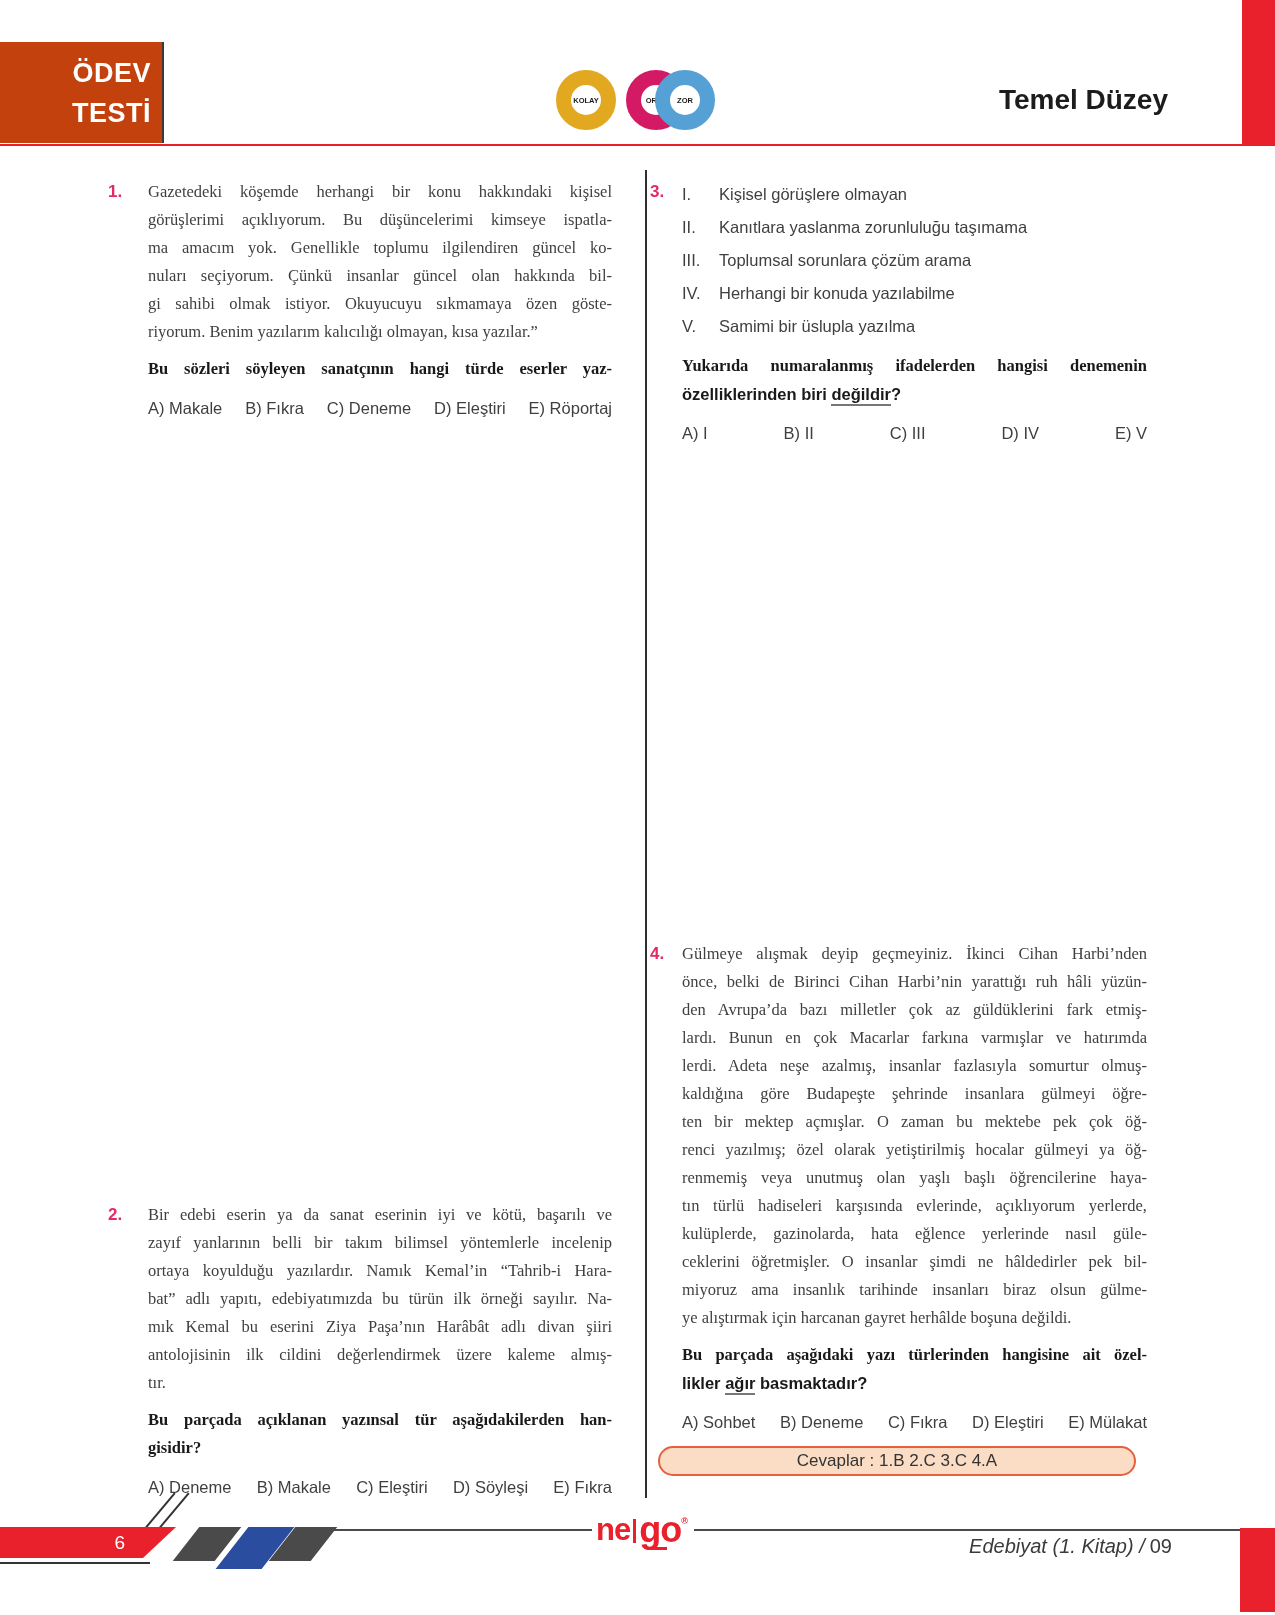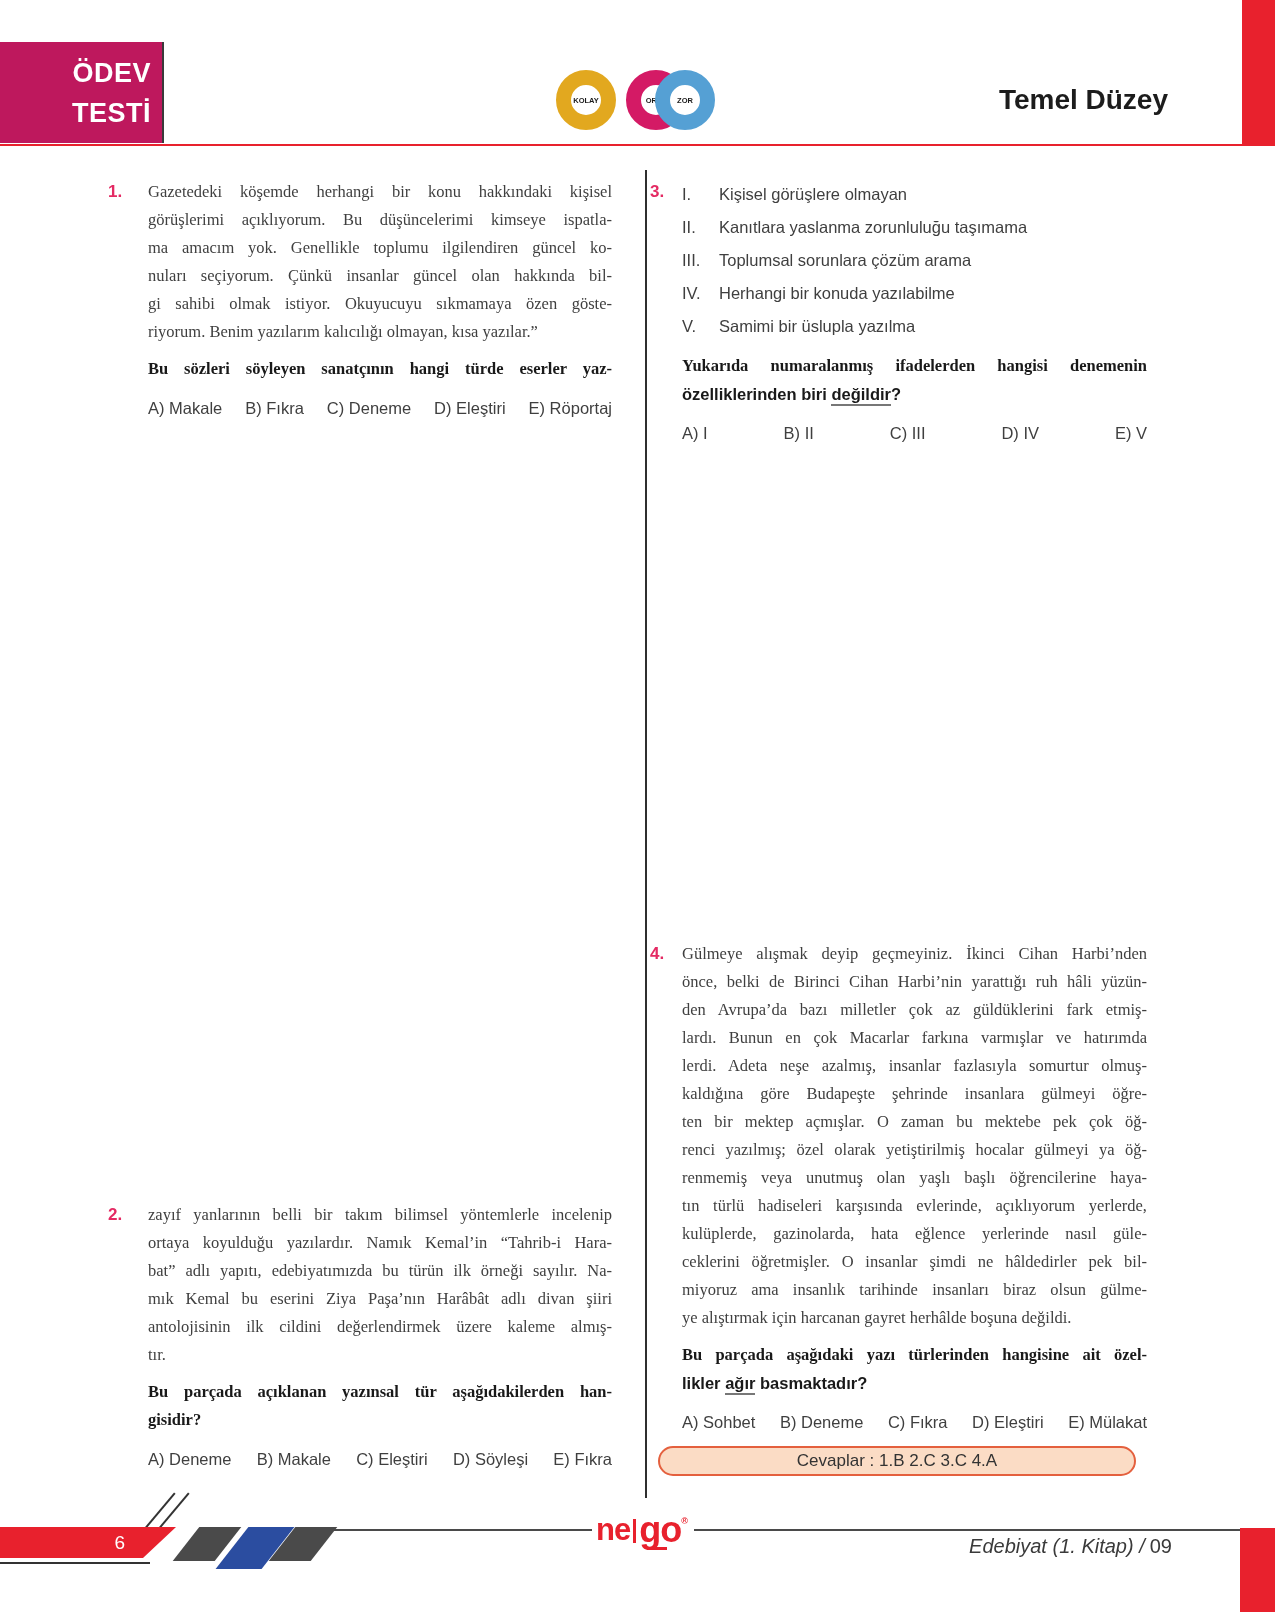--- a/index.html
+++ b/index.html
@@ -4,21 +4,21 @@
 <style>
   html,body { margin:0; padding:0; background:#ffffff; }
   .page {
     position:relative; width:1275px; height:1615px; background:#ffffff;
     font-family:"Liberation Sans", sans-serif; overflow:hidden;
   }
 
   
   .hdr-box {
     position:absolute; left:0; top:42px; width:164px; height:101px;
-    background:#be185d; border-right:2px solid #3a3a3a; box-sizing:border-box;
+    background:#c2410c; border-right:2px solid #3a3a3a; box-sizing:border-box;
     color:#fff; text-align:right; padding:11px 11px 0 0;
     font-weight:800; font-size:27px; line-height:40px; letter-spacing:.5px;
   }
   .hdr-line { position:absolute; left:0; top:144px; width:1242px; height:2px; background:#E8212D; }
   .hdr-strip-top { position:absolute; left:1242px; top:0; width:33px; height:146px; background:#E8212D; }
   .temel { position:absolute; right:107px; top:84px; font-size:28px; font-weight:800; color:#1c1c1c; }
 
   .ring {
     position:absolute; width:60px; height:60px; border-radius:50%;
     border:15px solid #ccc; background:#fff; box-sizing:border-box;
@@ -143,20 +143,21 @@
         <span>D) Eleştiri</span>
         <span>E) Röportaj</span>
       </div>
     </div>
   </div>
 
   <div class="question q2">
     <span class="qnum">2.</span>
     <div class="qcontent-l">
       <div class="qbody">
+          <div class="jline">Bir edebi eserin ya da sanat eserinin iyi ve kötü, başarılı ve</div>
           <div class="jline">zayıf yanlarının belli bir takım bilimsel yöntemlerle incelenip</div>
           <div class="jline">ortaya koyulduğu yazılardır. Namık Kemal’in “Tahrib-i Hara-</div>
           <div class="jline">bat” adlı yapıtı, edebiyatımızda bu türün ilk örneği sayılır. Na-</div>
           <div class="jline">mık Kemal bu eserini Ziya Paşa’nın Harâbât adlı divan şiiri</div>
           <div class="jline">antolojisinin ilk cildini değerlendirmek üzere kaleme almış-</div>
           <div class="jline last">tır.</div>
         </div>
       <div class="qstem">
           <div class="jline">Bu parçada açıklanan yazınsal tür aşağıdakilerden han-</div>
           <div class="jline last">gisidir?</div>

